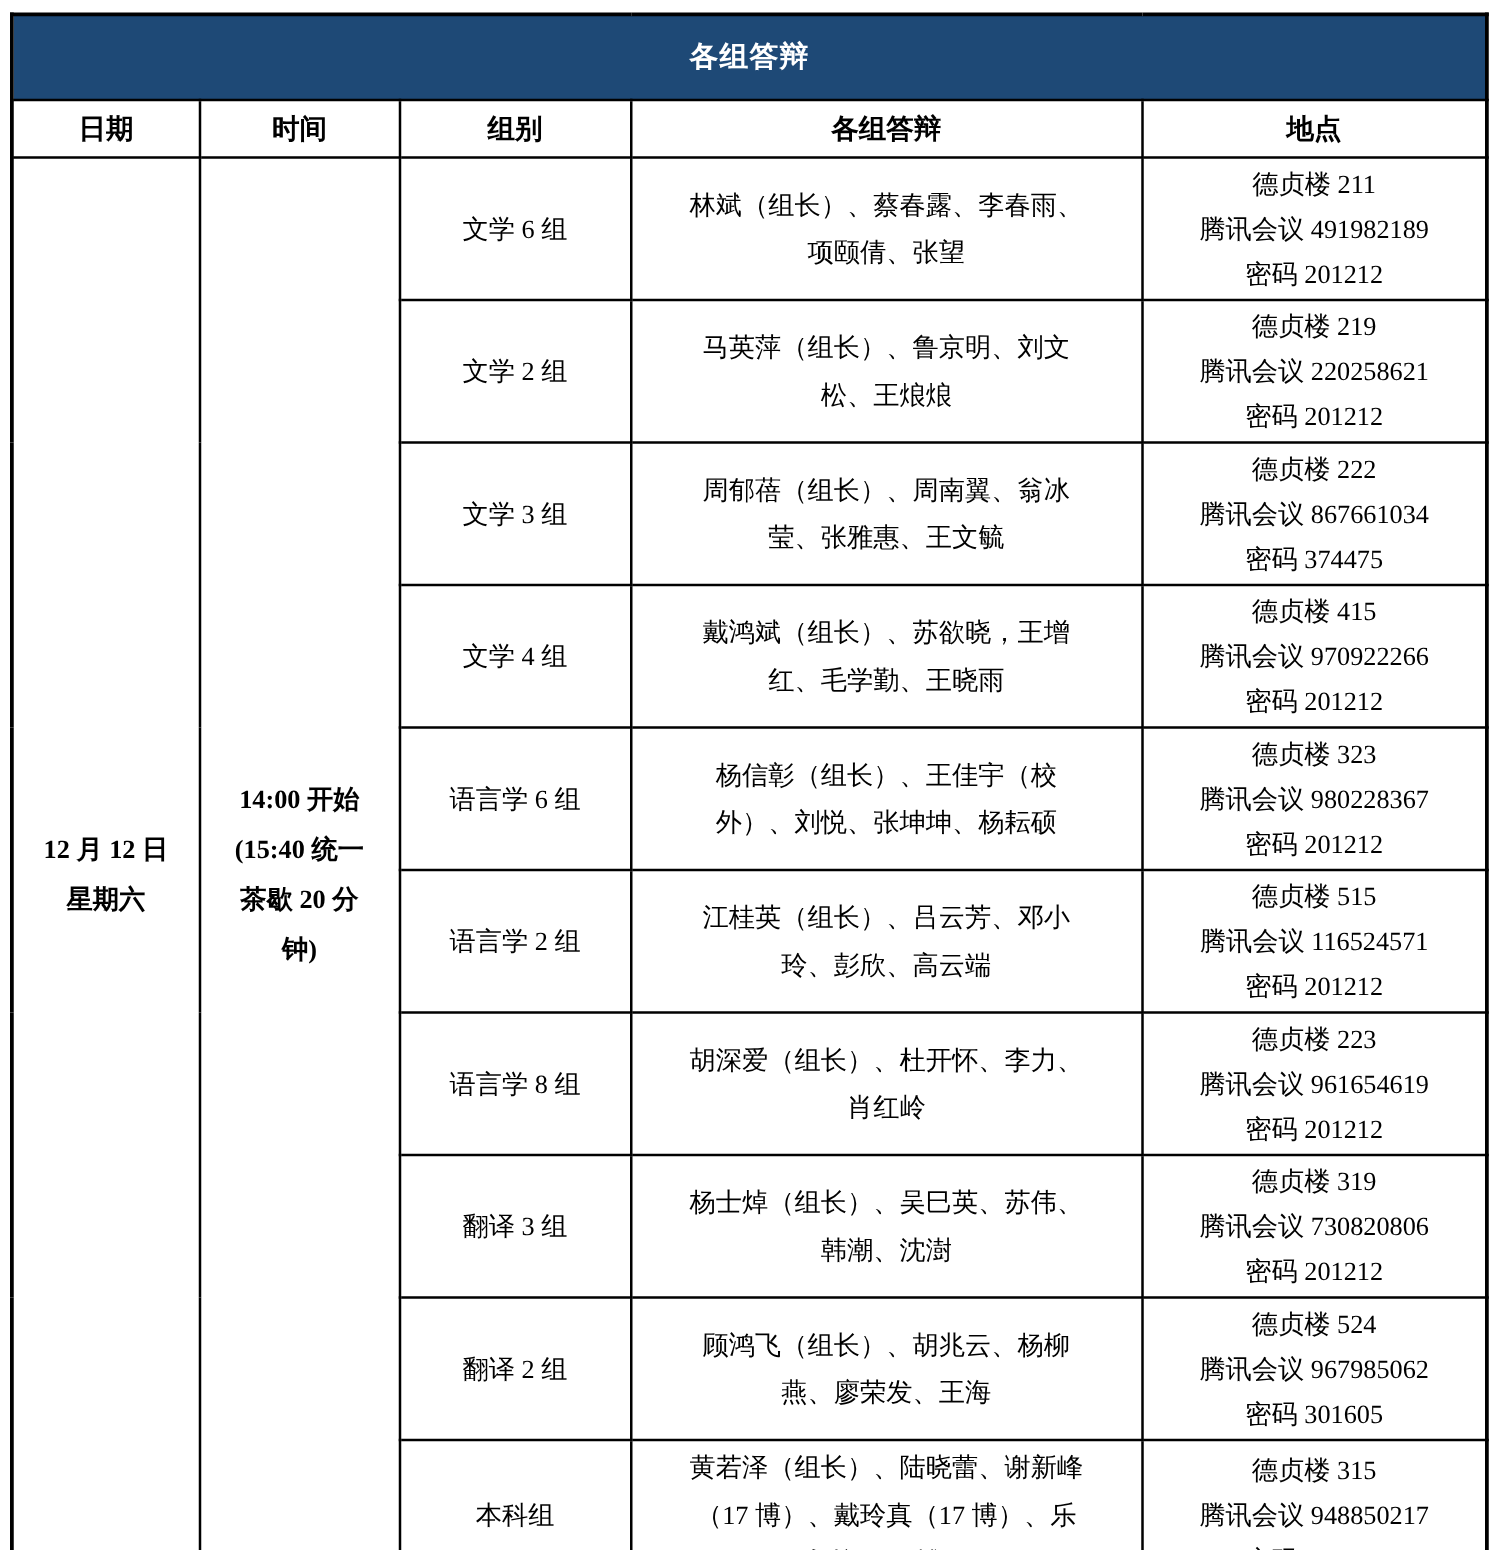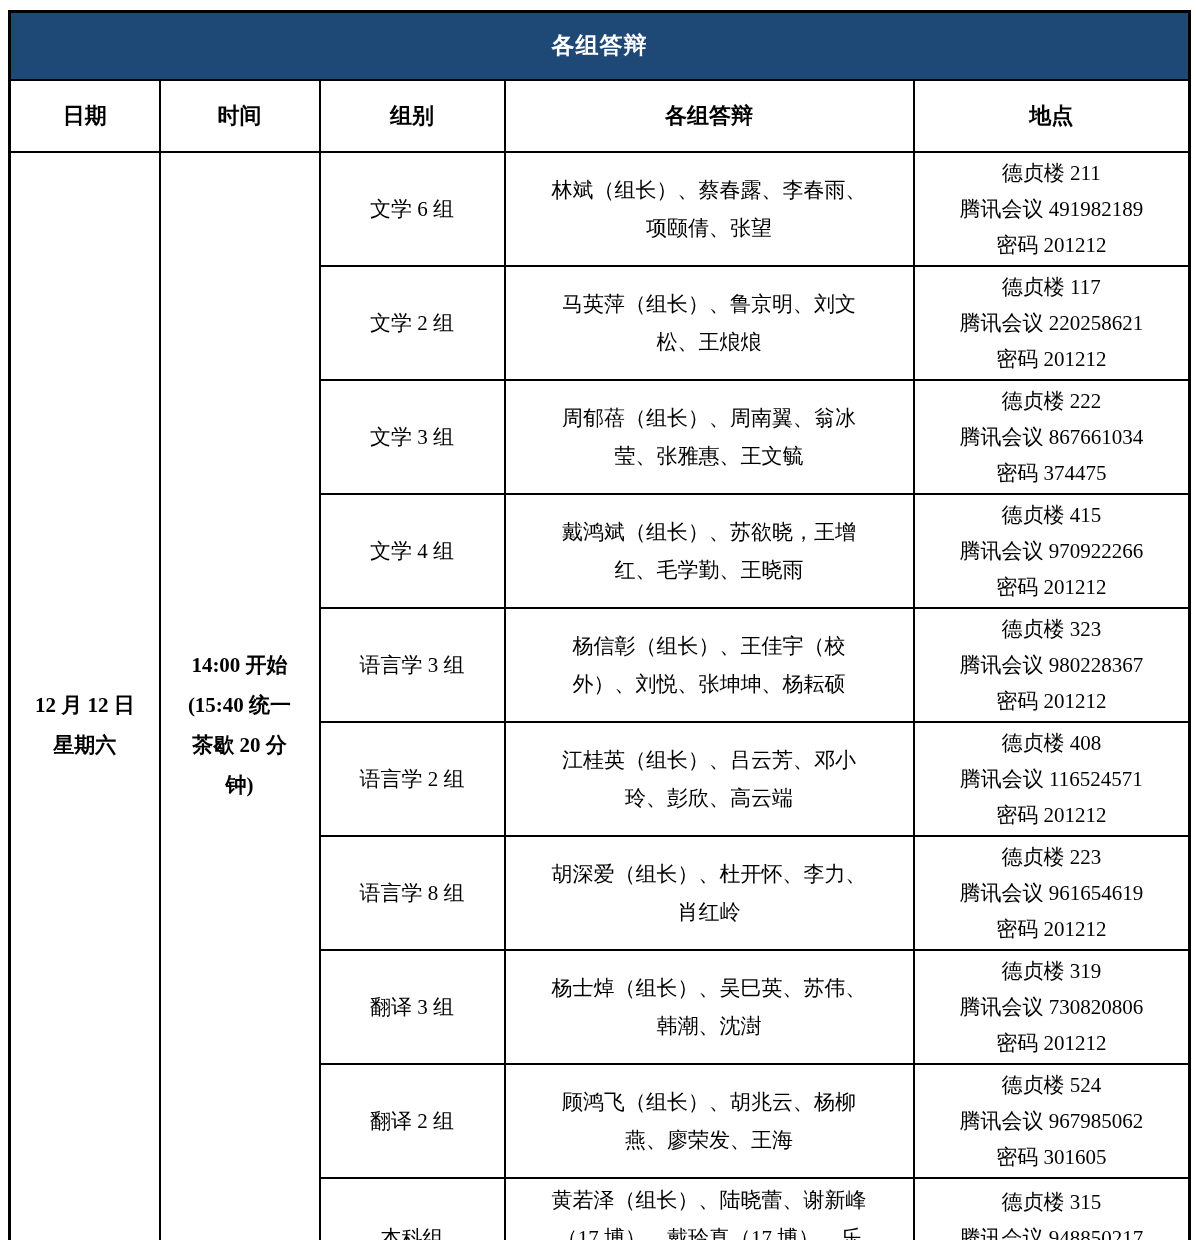--- a/index.html
+++ b/index.html
@@ -34,21 +34,21 @@
   tr.title-row th {
     height: 68px;
     background: #1E4976;
     color: #ffffff;
     font-family: Liberation Serif, serif;
     font-size: 23px;
     font-weight: bold;
     letter-spacing: 1px;
   }
   tr.header-row th {
-    height: 72px;
+    height: 46px;
     background: #ffffff;
     font-family: Liberation Sans, sans-serif;
     font-size: 22px;
     font-weight: bold;
   }
   tbody tr { height: 108px; }
   tbody td {
     font-family: "Liberation Serif", "DejaVu Serif", serif;
     font-size: 21px;
     line-height: 36px;
@@ -95,53 +95,53 @@
         <td class="reviewers-cell">林斌（组长）、蔡春露、李春雨、
 项颐倩、张望</td>
         <td class="location-cell">德贞楼 211
 腾讯会议 491982189
 密码 201212</td>
       </tr>
       <tr>
         <td class="group-cell">文学 2 组</td>
         <td class="reviewers-cell">马英萍（组长）、鲁京明、刘文
 松、王烺烺</td>
-        <td class="location-cell">德贞楼 117
+        <td class="location-cell">德贞楼 219
 腾讯会议 220258621
 密码 201212</td>
       </tr>
       <tr>
         <td class="group-cell">文学 3 组</td>
         <td class="reviewers-cell">周郁蓓（组长）、周南翼、翁冰
 莹、张雅惠、王文毓</td>
         <td class="location-cell">德贞楼 222
 腾讯会议 867661034
 密码 374475</td>
       </tr>
       <tr>
         <td class="group-cell">文学 4 组</td>
         <td class="reviewers-cell">戴鸿斌（组长）、苏欲晓，王增
 红、毛学勤、王晓雨</td>
         <td class="location-cell">德贞楼 415
 腾讯会议 970922266
 密码 201212</td>
       </tr>
       <tr>
-        <td class="group-cell">语言学 3 组</td>
+        <td class="group-cell">语言学 6 组</td>
         <td class="reviewers-cell">杨信彰（组长）、王佳宇（校
 外）、刘悦、张坤坤、杨耘硕</td>
         <td class="location-cell">德贞楼 323
 腾讯会议 980228367
 密码 201212</td>
       </tr>
       <tr>
         <td class="group-cell">语言学 2 组</td>
         <td class="reviewers-cell">江桂英（组长）、吕云芳、邓小
 玲、彭欣、高云端</td>
-        <td class="location-cell">德贞楼 408
+        <td class="location-cell">德贞楼 515
 腾讯会议 116524571
 密码 201212</td>
       </tr>
       <tr>
         <td class="group-cell">语言学 8 组</td>
         <td class="reviewers-cell">胡深爱（组长）、杜开怀、李力、
 肖红岭</td>
         <td class="location-cell">德贞楼 223
 腾讯会议 961654619
 密码 201212</td>

